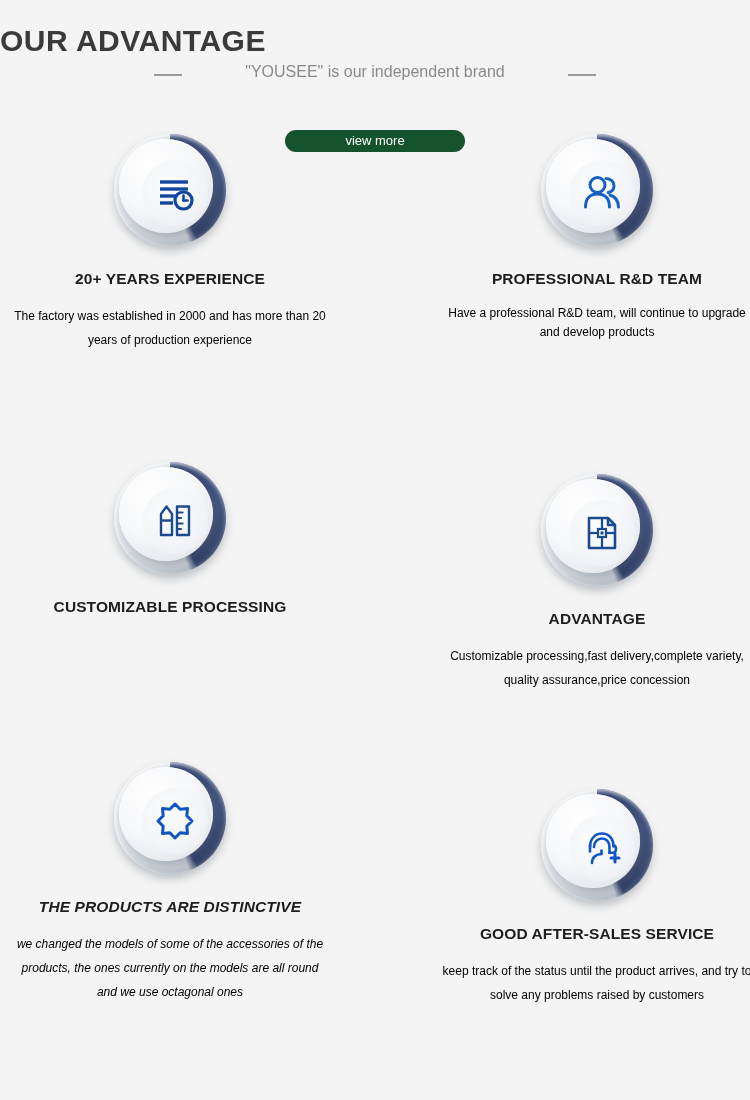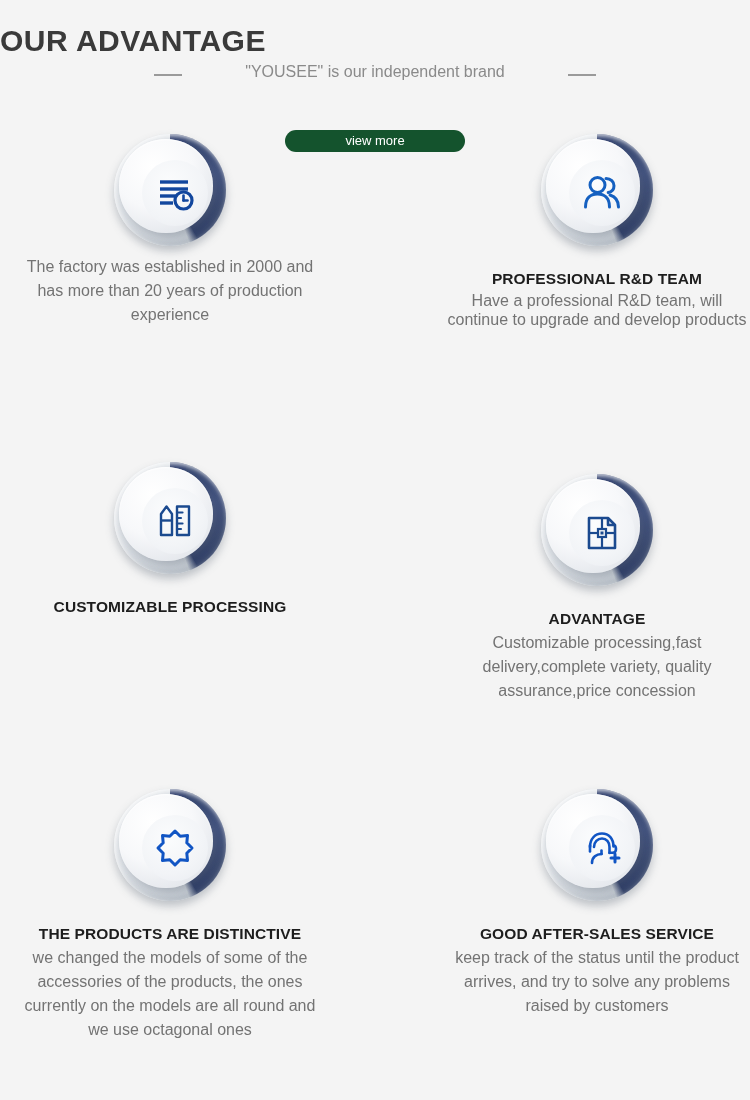--- a/index.html
+++ b/index.html
@@ -171,24 +171,24 @@
 
   .card-title {
     margin-top: 18px;
     text-align: center;
     font-size: 15.5px;
     font-weight: bold;
     color: #1d1d1d;
     letter-spacing: 0.1px;
   }
   .card-desc {
-    margin-top: 3px;
+    margin-top: 16px;
     text-align: center;
-    font-size: 16px;
-    color: #737373;
+    font-size: 12px;
+    color: #000000;
     line-height: 24px;
     padding: 0 14px;
   }
   .card-desc.tight { line-height: 19px; }
 </style>
 </head>
 <body>
 
 <div class="header">
   <div class="page-title">OUR ADVANTAGE</div>
@@ -222,20 +222,21 @@
               <circle cx="29.5" cy="28.5" r="8.5" fill="none" stroke="#12479e" stroke-width="3.2"></circle>
               <g stroke="#12479e" stroke-width="2.6" stroke-linecap="round">
                 <line x1="29.5" y1="23.5" x2="29.5" y2="28.5"></line>
                 <line x1="29.5" y1="28.5" x2="33.5" y2="28.5"></line>
               </g>
             </svg>
           </div>
         </div>
       </div>
     </div>
+    <div class="card-title">20+ YEARS EXPERIENCE</div>
     <div class="card-desc">The factory was established in 2000 and has more than 20 years of production experience</div>
   </div>
 
   <div class="card col-right" style="top:0px;">
     <div class="icon-wrap">
       <div class="badge">
         <div class="ring"></div>
         <div class="ring-inner-shadow"></div>
         <div class="disc">
           <div class="disc-face"></div>
@@ -305,21 +306,21 @@
               </g>
             </svg>
           </div>
         </div>
       </div>
     </div>
     <div class="card-title">ADVANTAGE</div>
     <div class="card-desc">Customizable processing,fast delivery,complete variety, quality assurance,price concession</div>
   </div>
 
-  <div class="card col-left" style="top:655px;">
+  <div class="card col-left" style="top:628px;font-style:italic;">
     <div class="icon-wrap">
       <div class="badge">
         <div class="ring"></div>
         <div class="ring-inner-shadow"></div>
         <div class="disc">
           <div class="disc-face"></div>
           <div class="glyph">
             <svg width="40" height="40" viewBox="0 0 40 40">
               <path d="M20 3 L25.2 8.2 L32.5 7.5 L31.8 14.8 L37 20 L31.8 25.2 L32.5 32.5 L25.2 31.8 L20 37 L14.8 31.8 L7.5 32.5 L8.2 25.2 L3 20 L8.2 14.8 L7.5 7.5 L14.8 8.2 Z" fill="none" stroke="#1155c4" stroke-width="3" stroke-linejoin="round"></path>
             </svg>

